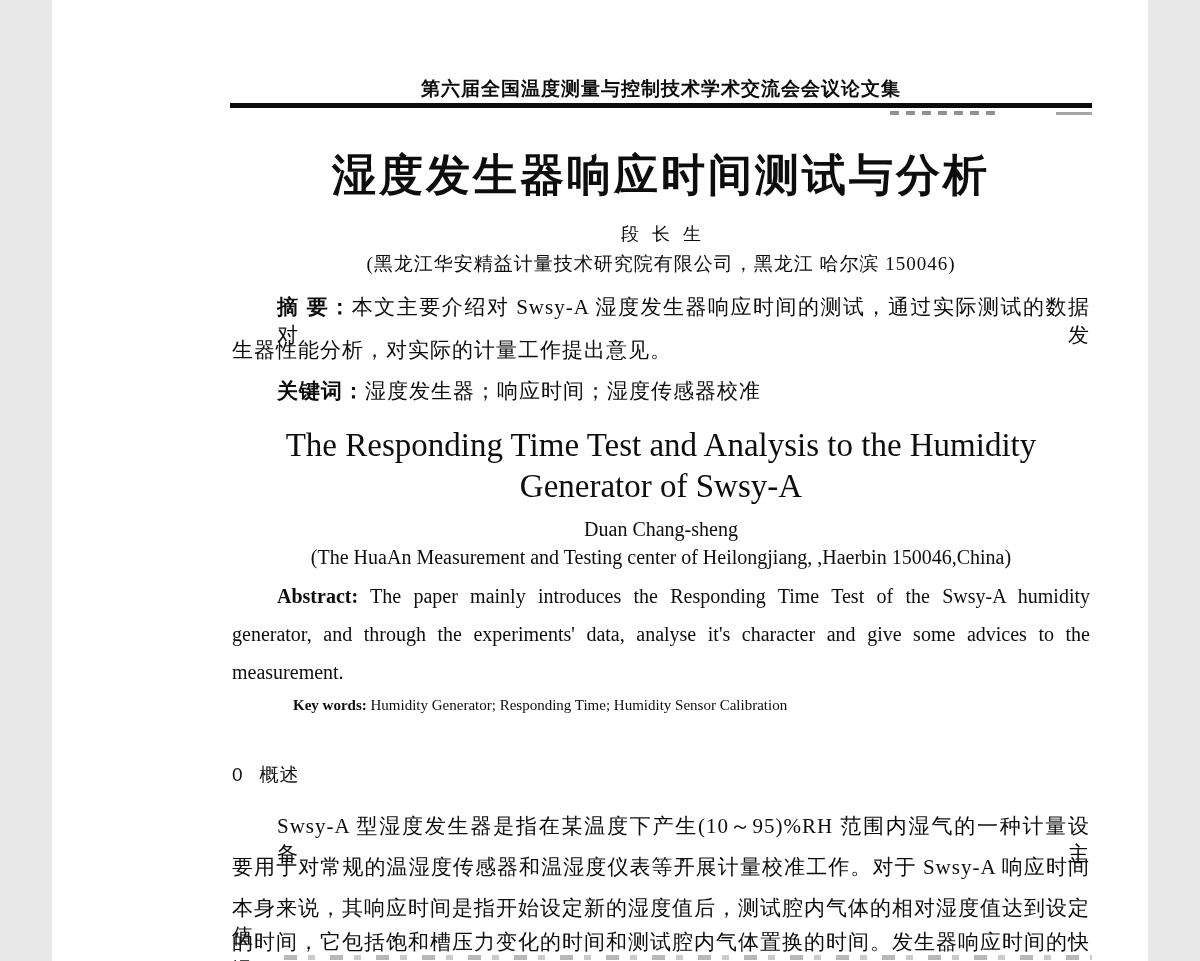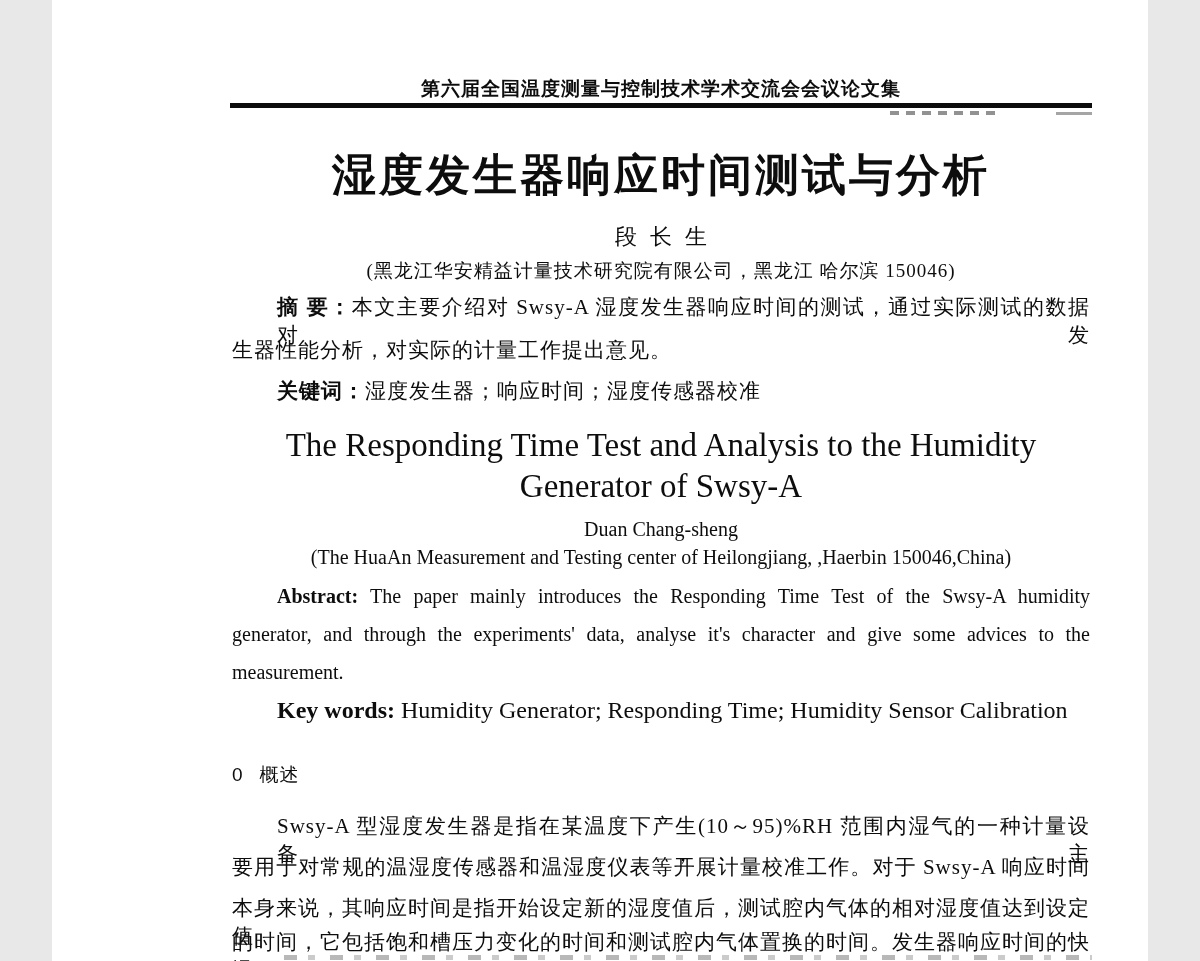--- a/index.html
+++ b/index.html
@@ -37,40 +37,40 @@
     top:112px; left:1004px; width:36px; height:3px;
     background:#3a3a3a; opacity:.45; filter:blur(.4px);
   }
 
   .title-cn {
     top:146px; left:100px; width:1018px;
     font-size:44px; font-weight:700; letter-spacing:3px;
   }
   .author-cn {
     top:222px; left:180px; width:858px;
-    font-size:22px; letter-spacing:13px; text-indent:13px;
+    font-size:18px; letter-spacing:13px; text-indent:13px;
   }
   .affiliation-cn {
-    top:258px; left:180px; width:858px;
+    top:251px; left:180px; width:858px;
     font-size:19px; letter-spacing:1px;
   }
 
   .abstract-cn-l1 { top:293px; left:180px; width:813px; padding-left:45px; font-size:21px; }
   .abstract-cn-l2 { top:336px; left:180px; width:858px; font-size:21px; }
   .keywords-cn    { top:377px; left:180px; width:813px; padding-left:45px; font-size:21px; }
 
   .title-en-l1 { top:427px; left:100px; width:1018px; font-size:33px; }
   .title-en-l2 { top:468px; left:100px; width:1018px; font-size:33px; }
   .author-en   { top:518px; left:180px; width:858px; font-size:20px; }
   .affiliation-en { top:546px; left:180px; width:858px; font-size:20px; }
 
   .abstract-en-l1 { top:585px; left:180px; width:813px; padding-left:45px; font-size:20px; }
   .abstract-en-l2 { top:623px; left:180px; width:858px; font-size:20px; }
   .abstract-en-l3 { top:661px; left:180px; width:858px; font-size:20px; }
-  .keywords-en    { top:697px; left:180px; width:813px; padding-left:45px; font-size:24px; }
+  .keywords-en    { top:697px; left:196px; width:813px; padding-left:45px; font-size:15px; }
 
   .section-heading {
     top:762px; left:180px; width:858px;
     font-size:19px; font-weight:400; letter-spacing:1px;
   }
   .section-num { margin-right:16px; }
 
   .body-l1 { top:812px; left:180px; width:813px; padding-left:45px; font-size:21px; }
   .body-l2 { top:853px; left:180px; width:858px; font-size:21px; }
   .body-l3 { top:894px; left:180px; width:858px; font-size:21px; }

